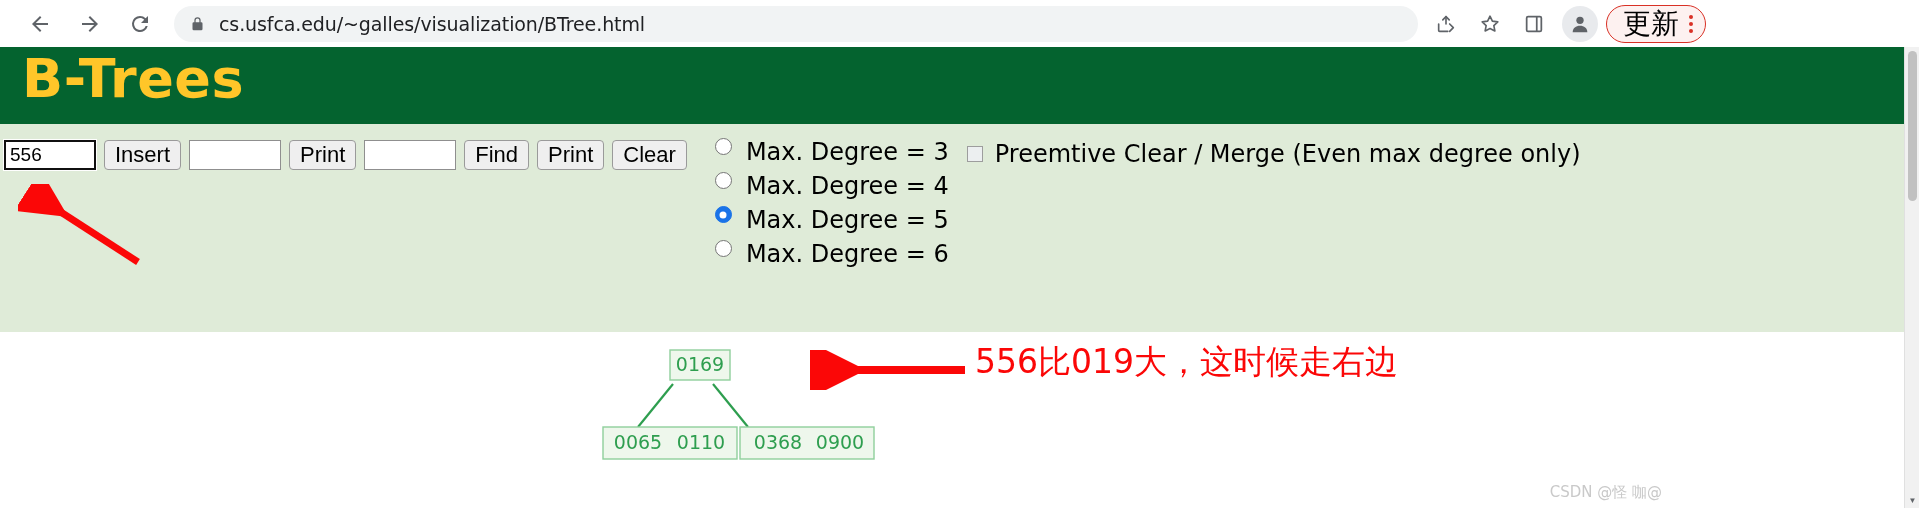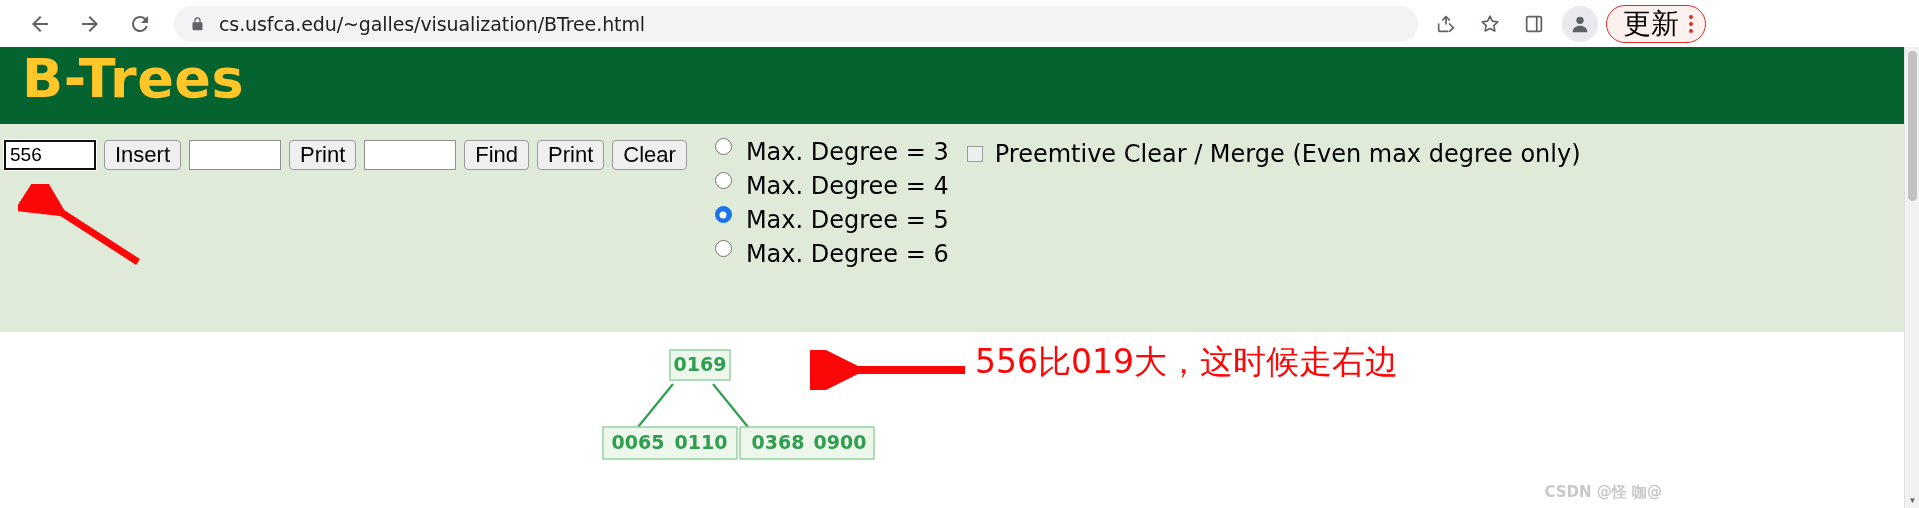--- a/index.html
+++ b/index.html
@@ -158,21 +158,20 @@
     width:16px; height:16px;
     border:1px solid #9d9d9d; background:#eceff0;
     flex:none; cursor:pointer;
   }
   .check-label { font-family:"DejaVu Sans", sans-serif; font-size:24px; color:#000; }
 
   
   .canvas-area {
     position:absolute; left:0; top:332px; width:1670px; height:176px;
     background:#ffffff;
-    font-weight:bold;
   }
   .tree-svg { position:absolute; left:600px; top:10px; }
   .node-text {
     font-family:"DejaVu Sans", sans-serif;
     font-size:19px;
     fill:#2e9e4f;
   }
 
   .annotation {
     position:absolute;

